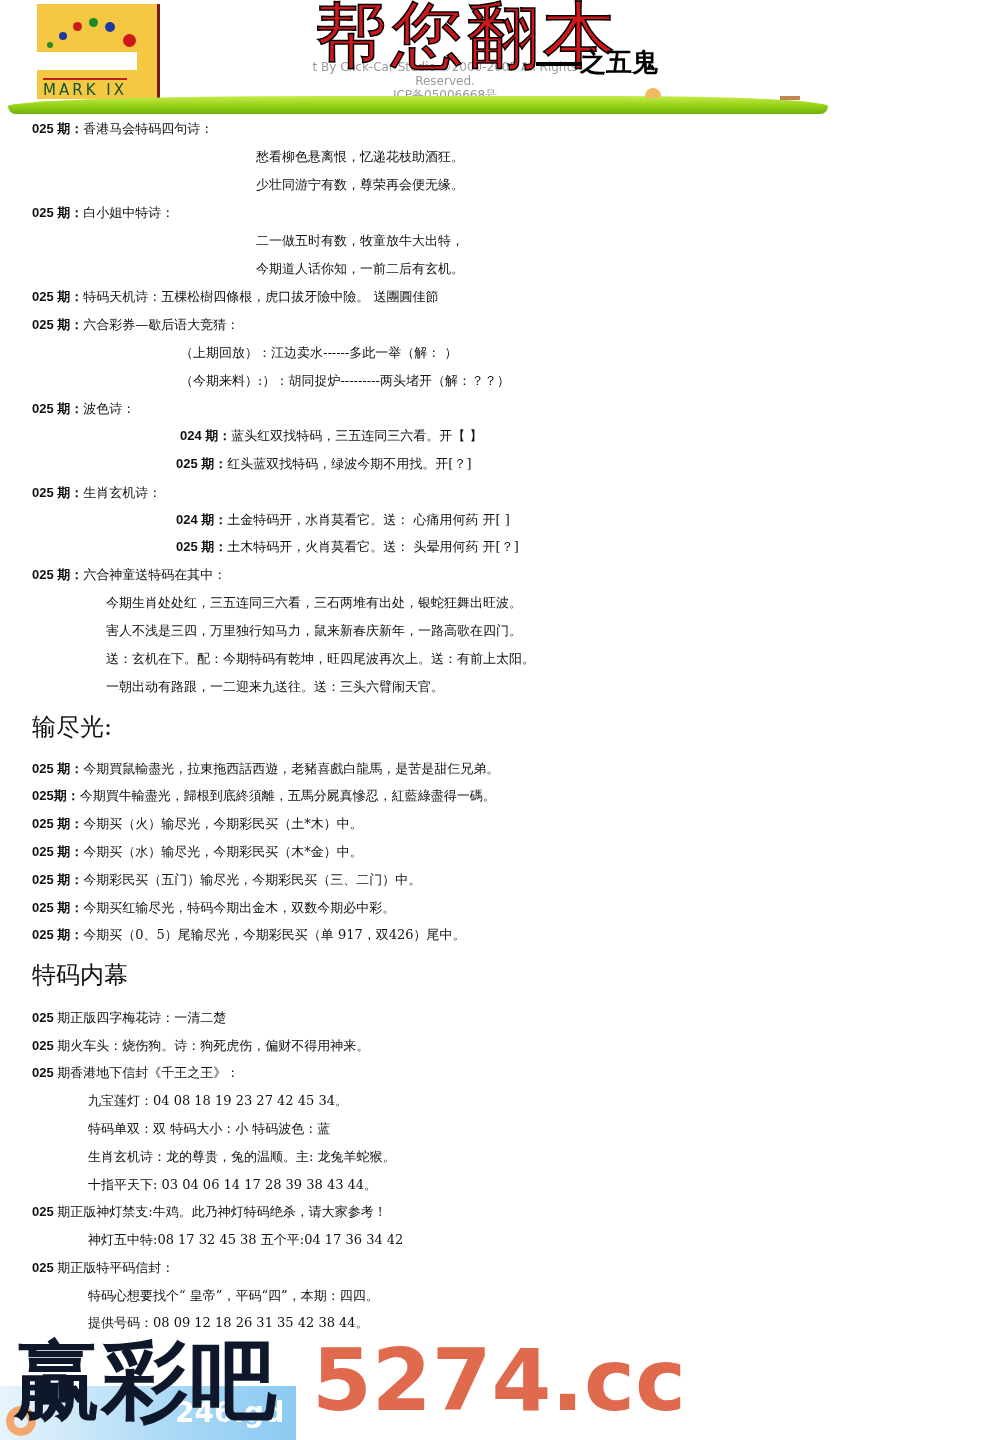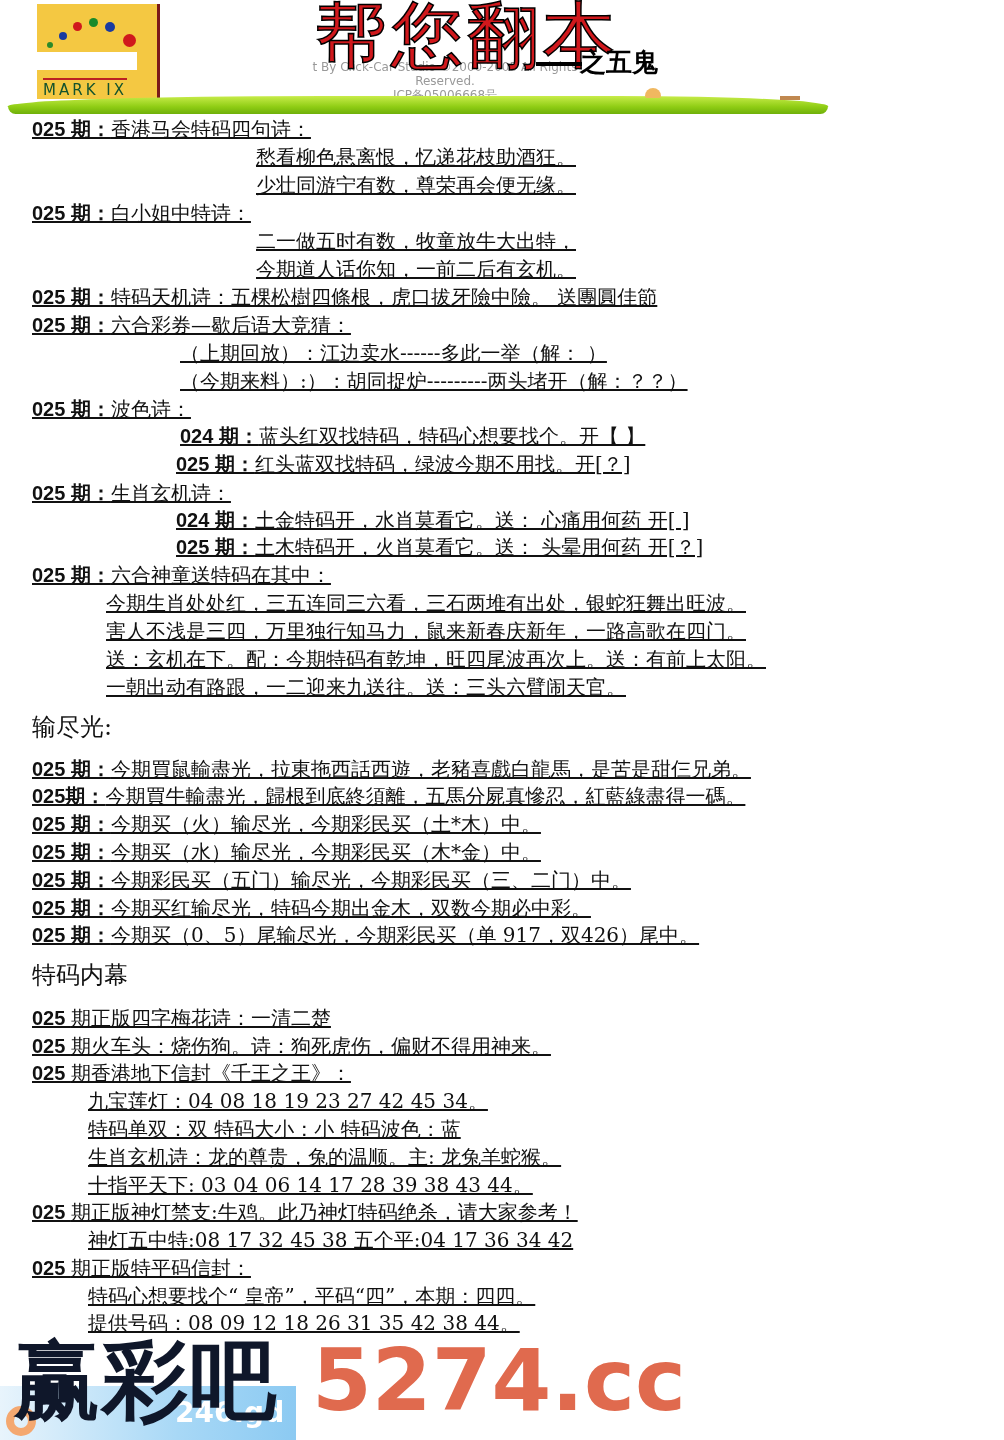--- a/index.html
+++ b/index.html
@@ -14,21 +14,21 @@
            -webkit-text-stroke:1.5px #000; line-height:82px; }
   .subtitle { position:absolute; left:580px; top:45px; font-size:26px; font-weight:bold; color:#000; }
   .dash { position:absolute; left:536px; top:62px; width:46px; height:4px; background:#000; }
   .copyright { position:absolute; left:310px; top:60px; width:270px; font-family:"DejaVu Sans", sans-serif; font-size:12px; color:#999; text-align:center; line-height:14px; }
   .grass { position:absolute; left:8px; top:96px; width:820px; height:18px;
            background:linear-gradient(180deg,#c8ec4a 0%,#8fcd14 60%,#6fb00a 100%);
            border-radius:60% 40% 12px 12px / 90% 90% 12px 12px; }
   .hut { position:absolute; left:645px; top:88px; width:16px; height:10px; background:#f0b860; border-radius:8px 8px 2px 2px; }
   .bench { position:absolute; left:780px; top:96px; width:20px; height:4px; background:#c08850; }
 
-  .line { position:absolute; font-size:20px; line-height:22px; white-space:nowrap;text-decoration:underline; }
+  .line { position:absolute; font-size:13px; line-height:22px; white-space:nowrap; }
   .line .p { font-family:"Liberation Sans", "DejaVu Sans", sans-serif; font-weight:bold; }
   .heading { position:absolute; font-size:24px; line-height:30px; white-space:nowrap; }
 
   .wm1 { position:absolute; left:14px; top:1330px; font-family:"DejaVu Sans", sans-serif; font-weight:bold; font-size:86px; color:#0f172a; line-height:100px; letter-spacing:2px; z-index:3; }
   .wm2 { position:absolute; left:312px; top:1330px; font-family:"DejaVu Sans", sans-serif; font-weight:bold; font-size:86px; color:#e06a4e; line-height:100px; z-index:3; }
   .wm-blue { position:absolute; left:0; top:1386px; width:296px; height:54px; background:linear-gradient(90deg,#e8f4fc 0%,#a8d8f6 60%,#8ccaf2 100%); z-index:1; }
   .wm-blue-text { position:absolute; left:175px; top:1396px; font-family:"DejaVu Sans", sans-serif; font-weight:bold; font-size:28px; color:#ffffff; z-index:2; }
   .wm-circle { position:absolute; left:6px; top:1406px; width:30px; height:30px; border-radius:50%; border:8px solid #f4a870; box-sizing:border-box; z-index:2; }
 </style>
 </head>
@@ -61,21 +61,21 @@
 <div class="line" style="left:256px;top:146px">愁看柳色悬离恨，忆递花枝助酒狂。</div>
 <div class="line" style="left:256px;top:174px">少壮同游宁有数，尊荣再会便无缘。</div>
 <div class="line" style="left:32px;top:202px"><span class="p">025 期：</span><span>白小姐中特诗：</span></div>
 <div class="line" style="left:256px;top:230px">二一做五时有数，牧童放牛大出特，</div>
 <div class="line" style="left:256px;top:258px">今期道人话你知，一前二后有玄机。</div>
 <div class="line" style="left:32px;top:286px"><span class="p">025 期：</span><span>特码天机诗：五棵松樹四條根，虎口拔牙險中險。 送團圓佳節</span></div>
 <div class="line" style="left:32px;top:314px"><span class="p">025 期：</span><span>六合彩券—歇后语大竞猜：</span></div>
 <div class="line" style="left:180px;top:342px">（上期回放）：江边卖水------多此一举（解：   ）</div>
 <div class="line" style="left:180px;top:370px">（今期来料）:）：胡同捉炉---------两头堵开（解：？？）</div>
 <div class="line" style="left:32px;top:398px"><span class="p">025 期：</span><span>波色诗：</span></div>
-<div class="line" style="left:180px;top:425px"><span class="p">024 期：</span><span>蓝头红双找特码，特码心想要找个。开【  】</span></div>
+<div class="line" style="left:180px;top:425px"><span class="p">024 期：</span><span>蓝头红双找特码，三五连同三六看。开【  】</span></div>
 <div class="line" style="left:176px;top:453px"><span class="p">025 期：</span><span>红头蓝双找特码，绿波今期不用找。开[？]</span></div>
 <div class="line" style="left:32px;top:482px"><span class="p">025 期：</span><span>生肖玄机诗：</span></div>
 <div class="line" style="left:176px;top:509px"><span class="p">024 期：</span><span>土金特码开，水肖莫看它。送：  心痛用何药     开[   ]</span></div>
 <div class="line" style="left:176px;top:536px"><span class="p">025 期：</span><span>土木特码开，火肖莫看它。送：  头晕用何药     开[？]</span></div>
 <div class="line" style="left:32px;top:564px"><span class="p">025 期：</span><span>六合神童送特码在其中：</span></div>
 <div class="line" style="left:106px;top:592px">今期生肖处处红，三五连同三六看，三石两堆有出处，银蛇狂舞出旺波。</div>
 <div class="line" style="left:106px;top:620px">害人不浅是三四，万里独行知马力，鼠来新春庆新年，一路高歌在四门。</div>
 <div class="line" style="left:106px;top:648px">送：玄机在下。配：今期特码有乾坤，旺四尾波再次上。送：有前上太阳。</div>
 <div class="line" style="left:106px;top:676px">一朝出动有路跟，一二迎来九送往。送：三头六臂闹天官。</div>
 

